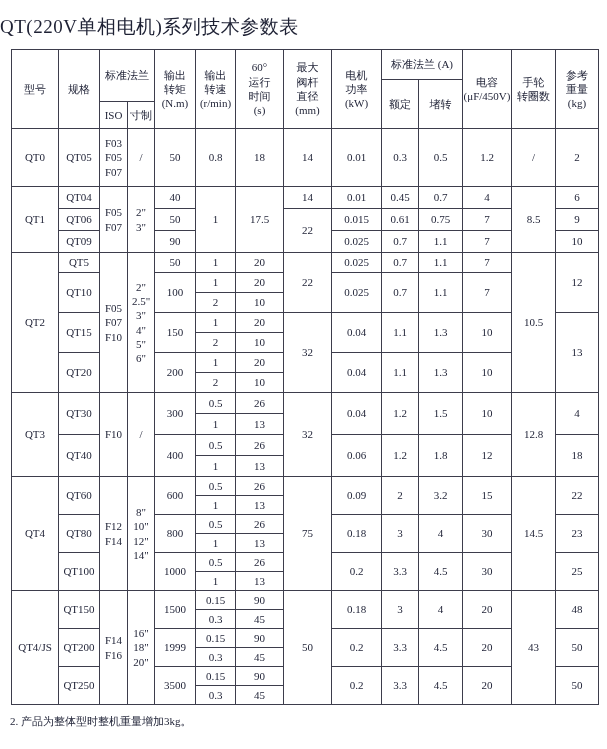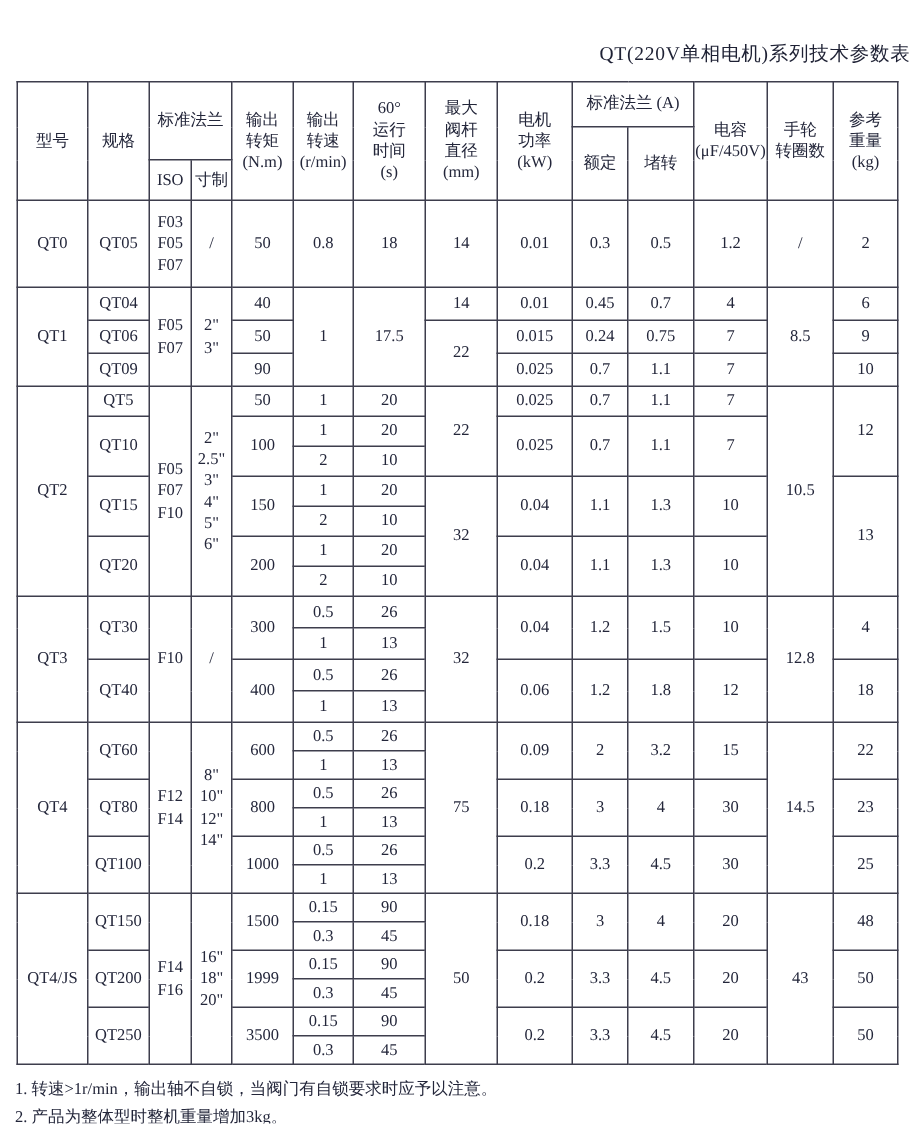--- a/index.html
+++ b/index.html
@@ -2,21 +2,21 @@
 <html><head>
 <meta charset="utf-8">
 <style>
   html,body{margin:0;padding:0;}
   body{
     width:607px;height:749px;background:#ffffff;overflow:hidden;
     font-family:"Liberation Serif","DejaVu Serif",serif;
     color:#23263a;
   }
   .title{
-    text-align:right;margin-top:27px;font-size:13px;letter-spacing:.5px;color:#1e2134;
+    text-align:left;margin-top:14px;font-size:19px;letter-spacing:.5px;color:#1e2134;
   }
   table.spec{
     border-collapse:collapse;table-layout:fixed;
     margin:9px 0 0 11px;width:587px;
   }
   table.spec th,table.spec td{
     border:1px solid #3d3d4c;
     text-align:center;vertical-align:middle;
     font-weight:normal;padding:0;
     font-size:11px;line-height:1.3;
@@ -132,21 +132,21 @@
     <td>0.7</td>
     <td>4</td>
     <td rowspan="3">8.5</td>
     <td>6</td>
   </tr>
   <tr class="r22">
     <td>QT06</td>
     <td>50</td>
     <td rowspan="2">22</td>
     <td>0.015</td>
-    <td>0.24</td>
+    <td>0.61</td>
     <td>0.75</td>
     <td>7</td>
     <td>9</td>
   </tr>
   <tr class="r22">
     <td>QT09</td>
     <td>90</td>
     <td>0.025</td>
     <td>0.7</td>
     <td>1.1</td>
@@ -363,15 +363,14 @@
     <td rowspan="2">50</td>
   </tr>
   <tr class="r19">
     <td>0.3</td>
     <td>45</td>
   </tr>
 </tbody>
   </table>
 
 <div class="notes">
-  <div>1. 转速&gt;1r/min，输出轴不自锁，当阀门有自锁要求时应予以注意。</div>
   <div>2. 产品为整体型时整机重量增加3kg。</div>
 </div>
 
 </body></html>

